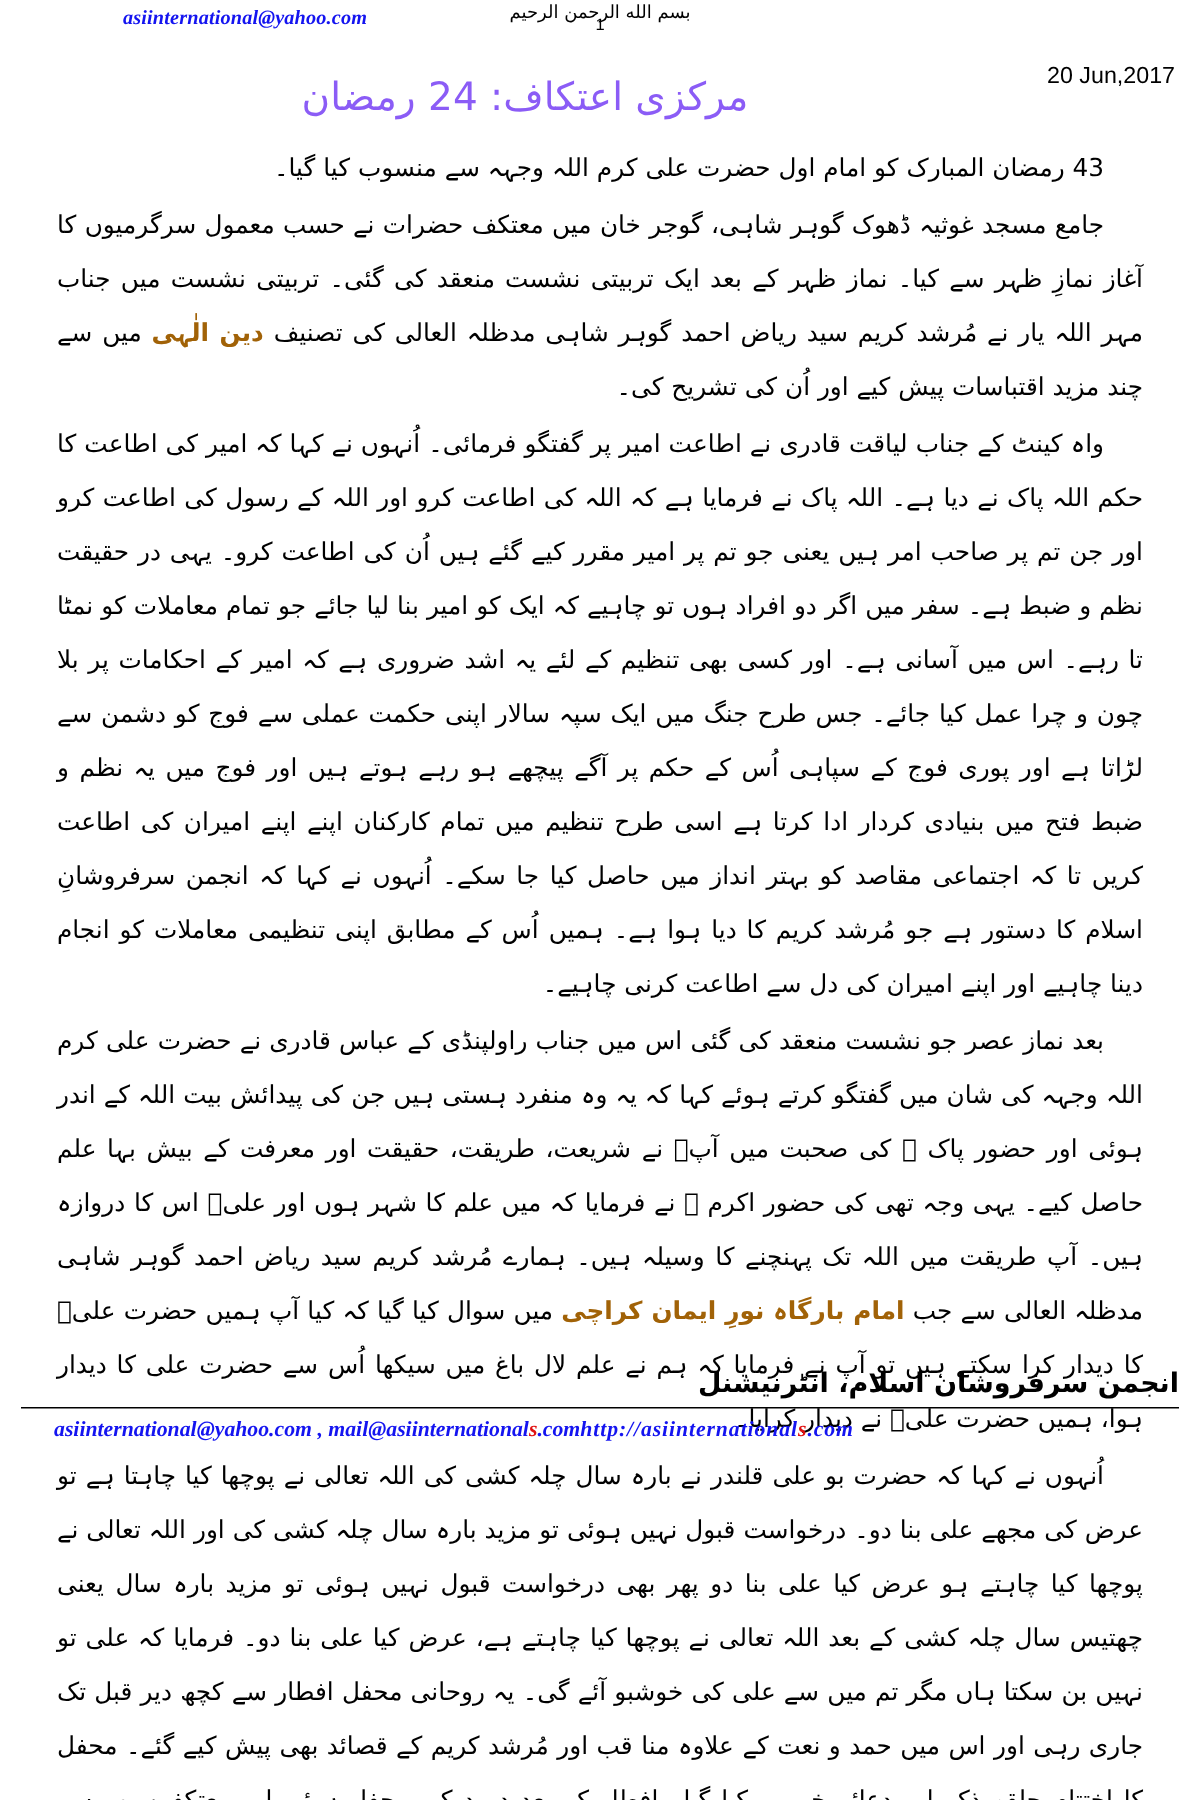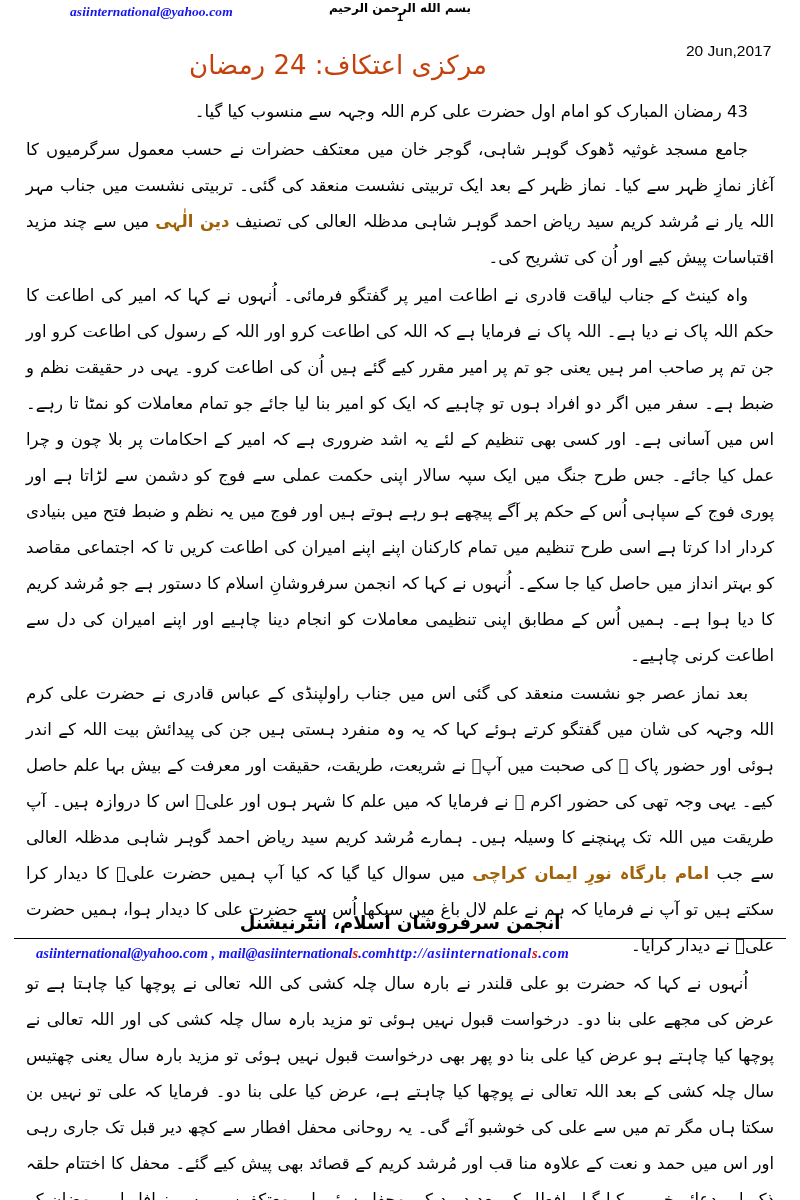--- a/index.html
+++ b/index.html
@@ -15,21 +15,21 @@
     font-family: "Liberation Serif", "DejaVu Serif", serif;
     color: #000000;
     overflow: hidden;
   }
 
   .page {
     width: 800px;
     height: 980px;
     position: relative;
     box-sizing: border-box;
-    padding: 0 18px;
+    padding: 0 30px;
   }
 
   
   .masthead {
     position: relative;
     height: 92px;
   }
   .email-top {
     position: absolute;
     top: 4px;
@@ -42,21 +42,20 @@
     color: #1414f0;
     letter-spacing: 0.1px;
     white-space: nowrap;
   }
   .bismillah-wrap {
     position: absolute;
     top: 2px;
     left: 0;
     right: 0;
     text-align: center;
-    font-weight: bold;
   }
   .bismillah {
     font-family: "DejaVu Sans", sans-serif;
     font-size: 12px;
     color: #000;
     line-height: 1.1;
     display: block;
   }
   .page-no {
     display: block;
@@ -80,21 +79,21 @@
   .doc-title {
     position: absolute;
     top: 32px;
     left: 0;
     width: 640px;
     text-align: center;
     direction: rtl;
     font-family: "DejaVu Sans", "Liberation Sans", sans-serif;
     font-size: 26px;
     font-weight: 500;
-    color: #c2410c;
+    color: #8b5cf6;
     line-height: 1.25;
     white-space: nowrap;
   }
 
   
   .article {
     direction: rtl;
     text-align: justify;
     text-align-last: right;
     font-family: "DejaVu Sans", "Liberation Sans", sans-serif;
@@ -114,21 +113,21 @@
   }
 
   
   .footer {
     position: absolute;
     left: 14px;
     right: 14px;
     bottom: 18px;
   }
   .org-name {
-    text-align: center;
+    text-align: right;
     direction: rtl;
     font-family: "DejaVu Sans", "Liberation Sans", sans-serif;
     font-weight: bold;
     font-size: 18px;
     color: #000;
     padding-bottom: 4px;
     line-height: 1.2;
   }
   .rule {
     border: 0;

